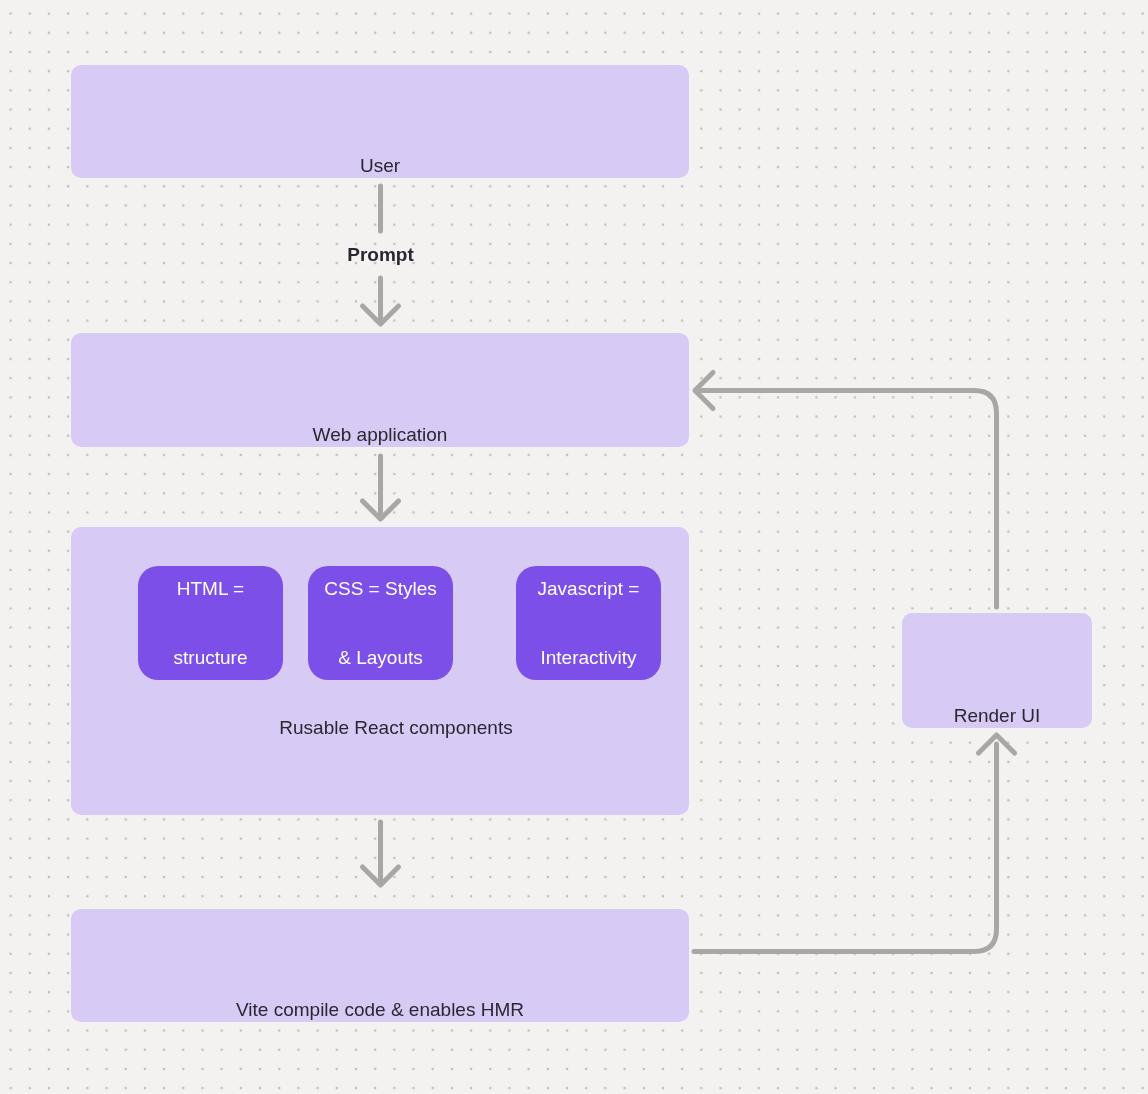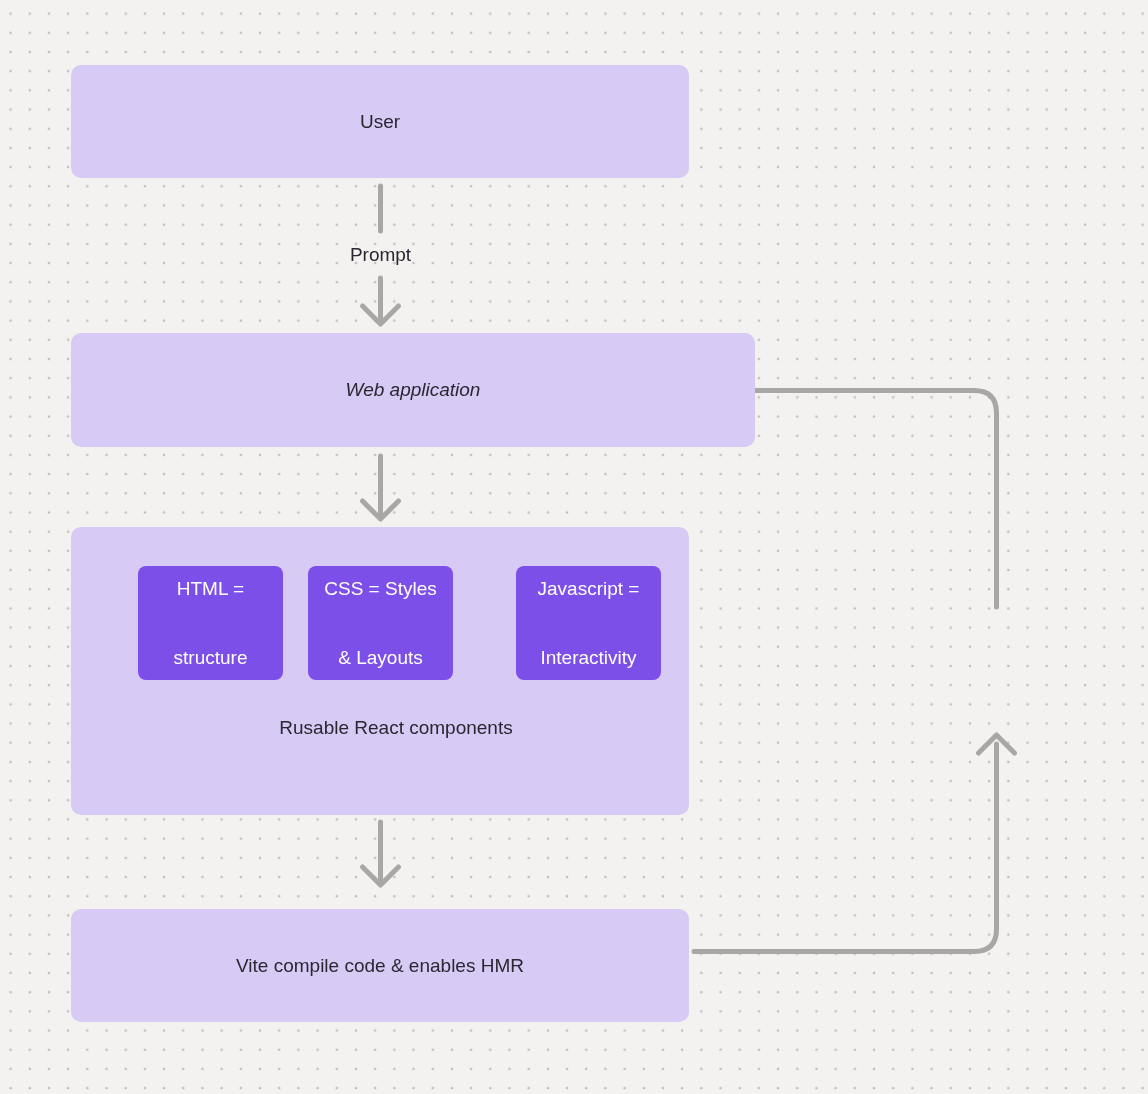--- a/index.html
+++ b/index.html
@@ -16,40 +16,40 @@
     background-color: var(--background, #f3f2f0);
     background-image: radial-gradient(circle, var(--dot, #c2c0be) 1.2px, rgba(0,0,0,0) 1.6px);
     background-size: 19.2px 19.2px;
     background-position: 1px 4px;
   }
   .node {
     position: absolute;
     background: var(--box-light, #d7caf5);
     border-radius: 10px;
     display: flex;
-    align-items: center;
+    align-items: flex-end;
     justify-content: center;
     color: var(--text-dark, #2a2731);
     font-size: 19px;
     line-height: 1.25;
     text-align: center;
   }
   .node-user            { left: 71px;  top: 65px;  width: 618px; height: 113px; }
-  .node-web-application { left: 71px;  top: 333px; width: 684px; height: 114px; font-style: italic; }
+  .node-web-application { left: 71px;  top: 333px; width: 618px; height: 114px; }
   .node-components      { left: 71px;  top: 527px; width: 618px; height: 288px; display: block; }
   .node-vite            { left: 71px;  top: 909px; width: 618px; height: 113px; }
   .node-render-ui       { left: 902px; top: 613px; width: 190px; height: 115px; }
 
   .component-chip {
     position: absolute;
     top: 39px;
     width: 145px;
     height: 114px;
     background: var(--box-dark, #7c4fe8);
-    border-radius: 8px;
+    border-radius: 20px;
     color: var(--text-light, #ffffff);
     font-size: 19px;
     line-height: 29px;
     display: flex;
     flex-direction: column;
     align-items: center;
     justify-content: center;
     text-align: center;
     gap: 40px;
   }
@@ -68,20 +68,21 @@
   }
 
   .edge-label {
     position: absolute;
     left: 310px;
     top: 244px;
     width: 141px;
     text-align: center;
     font-size: 19px;
     color: var(--text-dark, #2a2731);
+    font-weight: bold;
   }
 
   svg.connector-layer {
     position: absolute;
     left: 0;
     top: 0;
     width: 1148px;
     height: 1094px;
     pointer-events: none;
   }
@@ -146,14 +147,17 @@
       <span>Javascript =</span>
       <span>Interactivity</span>
     </div>
     <div class="components-caption">Rusable React components</div>
   </div>
 
   <div class="node node-vite">
     <span>Vite compile code &amp; enables HMR</span>
   </div>
 
+  <div class="node node-render-ui">
+    <span>Render UI</span>
+  </div>
 
 </div>
 
 </body></html>

